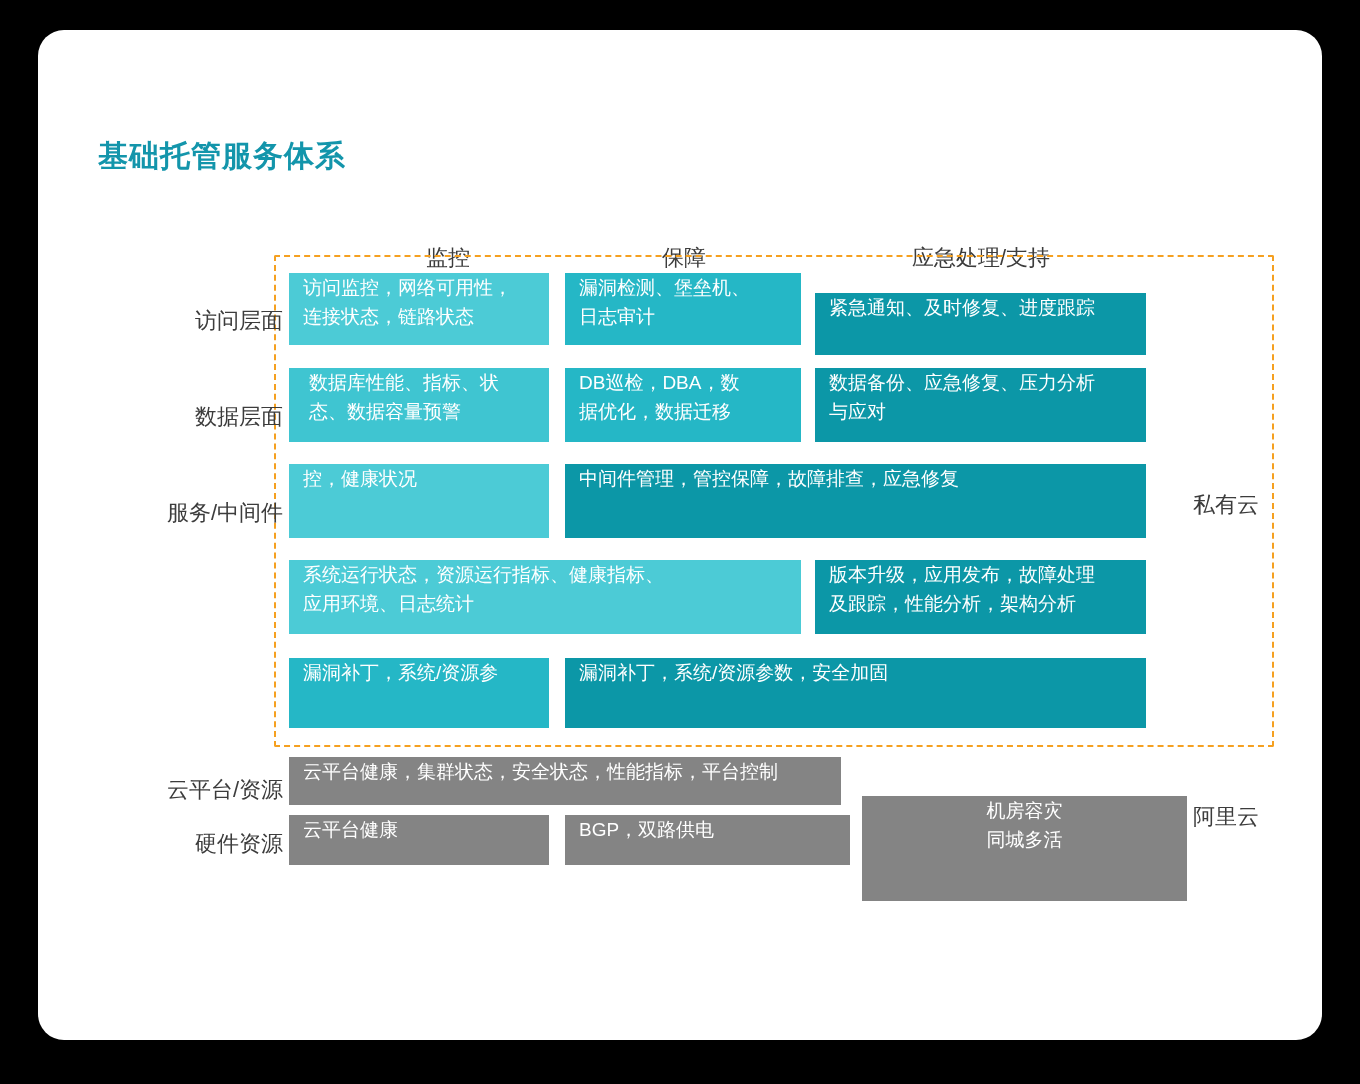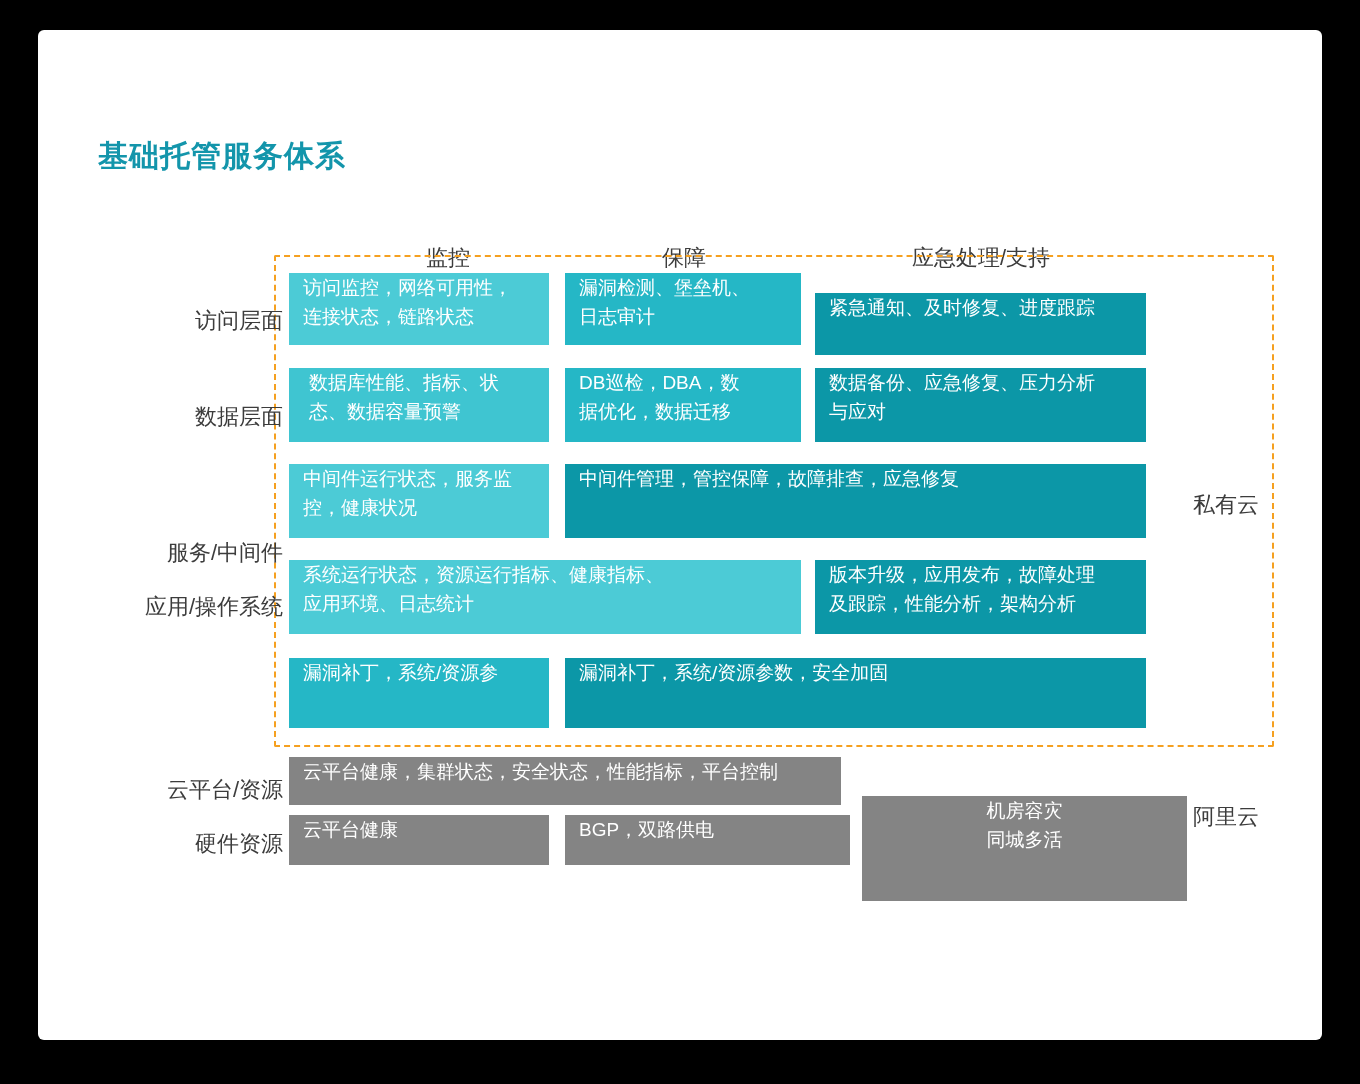--- a/index.html
+++ b/index.html
@@ -9,21 +9,21 @@
     background:#000;
     font-family:"Liberation Sans","DejaVu Sans",sans-serif;
     overflow:hidden;
   }
   #stage{position:relative;width:1360px;height:1084px;}
 
   .card{
     position:absolute;left:38px;top:30px;
     width:1284px;height:1010px;
     background:#ffffff;
-    border-radius:6px;
+    border-radius:26px;
   }
 
   .diagram{position:absolute;left:0;top:0;width:1284px;height:1010px;}
 
   
   .title{
     position:absolute;left:60px;top:106px;
     font-size:30px;font-weight:bold;color:#1395AB;
     letter-spacing:1px;white-space:nowrap;
   }
@@ -91,22 +91,21 @@
       <div class="title">基础托管服务体系</div>
 
       <div class="col-head" style="left:280px;width:260px;">监控</div>
       <div class="col-head" style="left:528px;width:236px;">保障</div>
       <div class="col-head" style="left:778px;width:330px;">应急处理/支持</div>
 
       <div class="dashed-region"></div>
 
       <div class="row-label" style="top:276px;">访问层面</div>
       <div class="row-label" style="top:372px;">数据层面</div>
-      <div class="row-label" style="top:468px;margin-top:40px;">服务/中间件</div>
-      <div class="row-label" style="top:562px;">应用/操作系统</div>
+      <div class="row-label" style="top:468px;">服务/中间件</div>
       <div class="row-label" style="top:745px;">云平台/资源</div>
       <div class="row-label" style="top:799px;">硬件资源</div>
 
       <div class="side-label" style="left:1128px;top:460px;">私有云</div>
       <div class="side-label" style="left:1128px;top:772px;">阿里云</div>
 
       <div class="cell c-light" style="left:251px;top:243px;width:260px;height:72px;">
         <span>访问监控，网络可用性，</span>
         <span>连接状态，链路状态</span>
       </div>
@@ -125,21 +124,20 @@
       <div class="cell c-mid" style="left:527px;top:338px;width:236px;height:74px;">
         <span>DB巡检，DBA，数</span>
         <span>据优化，数据迁移</span>
       </div>
       <div class="cell c-dark" style="left:777px;top:338px;width:331px;height:74px;">
         <span>数据备份、应急修复、压力分析</span>
         <span>与应对</span>
       </div>
 
       <div class="cell c-light" style="left:251px;top:434px;width:260px;height:74px;">
-        <span>中间件运行状态，服务监</span>
         <span>控，健康状况</span>
       </div>
       <div class="cell c-dark" style="left:527px;top:434px;width:581px;height:74px;">
         <span>中间件管理，管控保障，故障排查，应急修复</span>
       </div>
 
       <div class="cell c-light" style="left:251px;top:530px;width:512px;height:74px;">
         <span>系统运行状态，资源运行指标、健康指标、</span>
         <span>应用环境、日志统计</span>
       </div>

